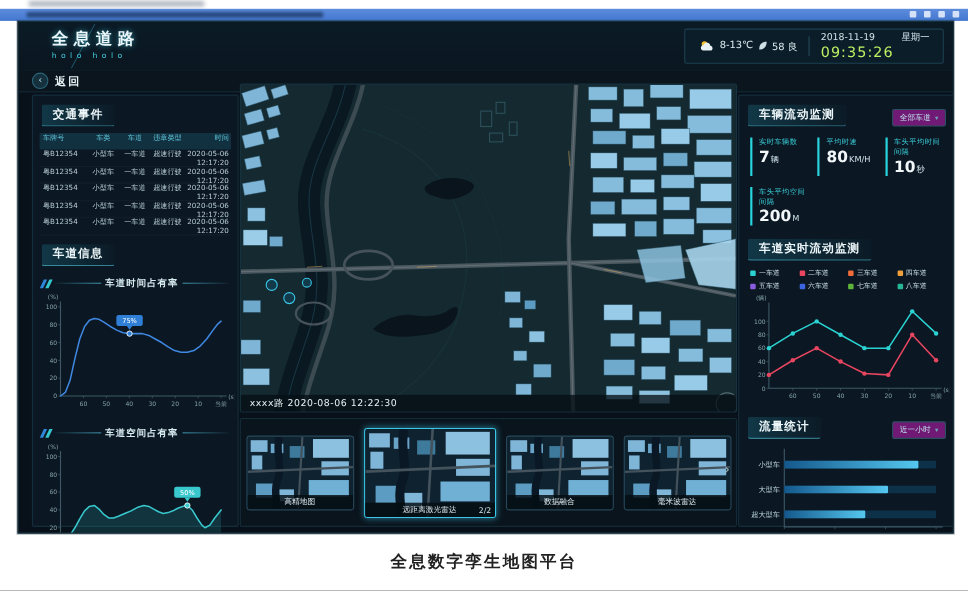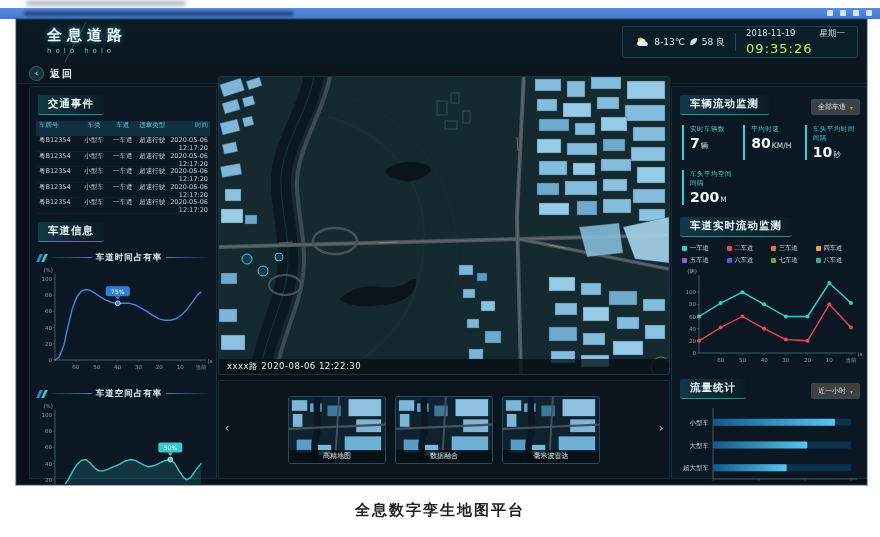--- a/index.html
+++ b/index.html
@@ -80,21 +80,21 @@
   .thumbs{position:absolute;left:14px;top:5px;width:422px;height:87px;display:flex;align-items:center;gap:9px;justify-content:center;}
   .thumb{position:relative;width:96px;height:66px;border:1px solid #27495a;border-radius:3px;overflow:hidden;flex:0 0 auto;background:#0f2230;}
   .thumb.sel{width:118px;height:80px;border:1px solid #3bc6e8;box-shadow:0 0 6px rgba(59,198,232,.5);}
   .thumb svg{position:absolute;inset:0;width:100%;height:100%;}
   .th-label{position:absolute;left:0;bottom:0;width:100%;height:13px;background:rgba(4,12,18,.82);
     color:#dfe9ee;font-size:7px;display:flex;align-items:center;justify-content:center;}
   .th-badge{position:absolute;right:3px;bottom:2px;color:#cfe3ea;font-size:7px;}
 
   
   .dd{display:inline-flex;align-items:center;gap:4px;height:14px;padding:0 6px;margin-top:8px;
-    background:#404040;border:1px solid #2a4e5f;border-radius:2px;color:#bfe2ea;font-size:7px;cursor:pointer;}
+    background:#701a75;border:1px solid #2a4e5f;border-radius:2px;color:#bfe2ea;font-size:7px;cursor:pointer;}
   .dd i{font-style:normal;font-size:6px;color:#6fa7b5;}
   .stats{display:grid;grid-template-columns:1fr 1fr 1fr;gap:10px 8px;margin:10px 10px 0;}
   .stat{border-left:2px solid #29d3de;padding-left:6px;}
   .stat .lb{font-size:6.5px;color:#39cdd8;letter-spacing:.5px;}
   .stat .vl{font-size:14px;font-weight:bold;color:#f2f8fa;margin-top:1px;}
   .stat .un{font-size:7.5px;font-weight:normal;color:#cfe0e6;margin-left:1px;}
 
   .legend{display:grid;grid-template-columns:repeat(4,1fr);gap:3px 2px;margin:7px 10px 0;}
   .lg{display:flex;align-items:center;gap:3px;font-size:6.3px;color:#c9dde4;}
   .lg i{width:5px;height:5px;border-radius:1px;display:block;}
@@ -444,20 +444,27 @@
     </div>
 
     <div class="panel p-car">
       <div class="car-ch" style="left:2px;">‹</div>
       <div class="thumbs" id="thumbs">
           <div class="thumb">
             <svg viewBox="0 0 100 62" preserveAspectRatio="none">
               <use href="#mini"></use>
             </svg>
             <div class="th-label">高精地图</div>
+          </div>
+          <div class="thumb sel">
+            <svg viewBox="0 0 100 62" preserveAspectRatio="none">
+              <use href="#mini"></use>
+            </svg>
+            <div class="th-label">远距离激光雷达</div>
+            <div class="th-badge">2/2</div>
           </div>
           <div class="thumb">
             <svg viewBox="0 0 100 62" preserveAspectRatio="none">
               <use href="#mini"></use>
             </svg>
             <div class="th-label">数据融合</div>
           </div>
           <div class="thumb">
             <svg viewBox="0 0 100 62" preserveAspectRatio="none">
               <use href="#mini"></use>

